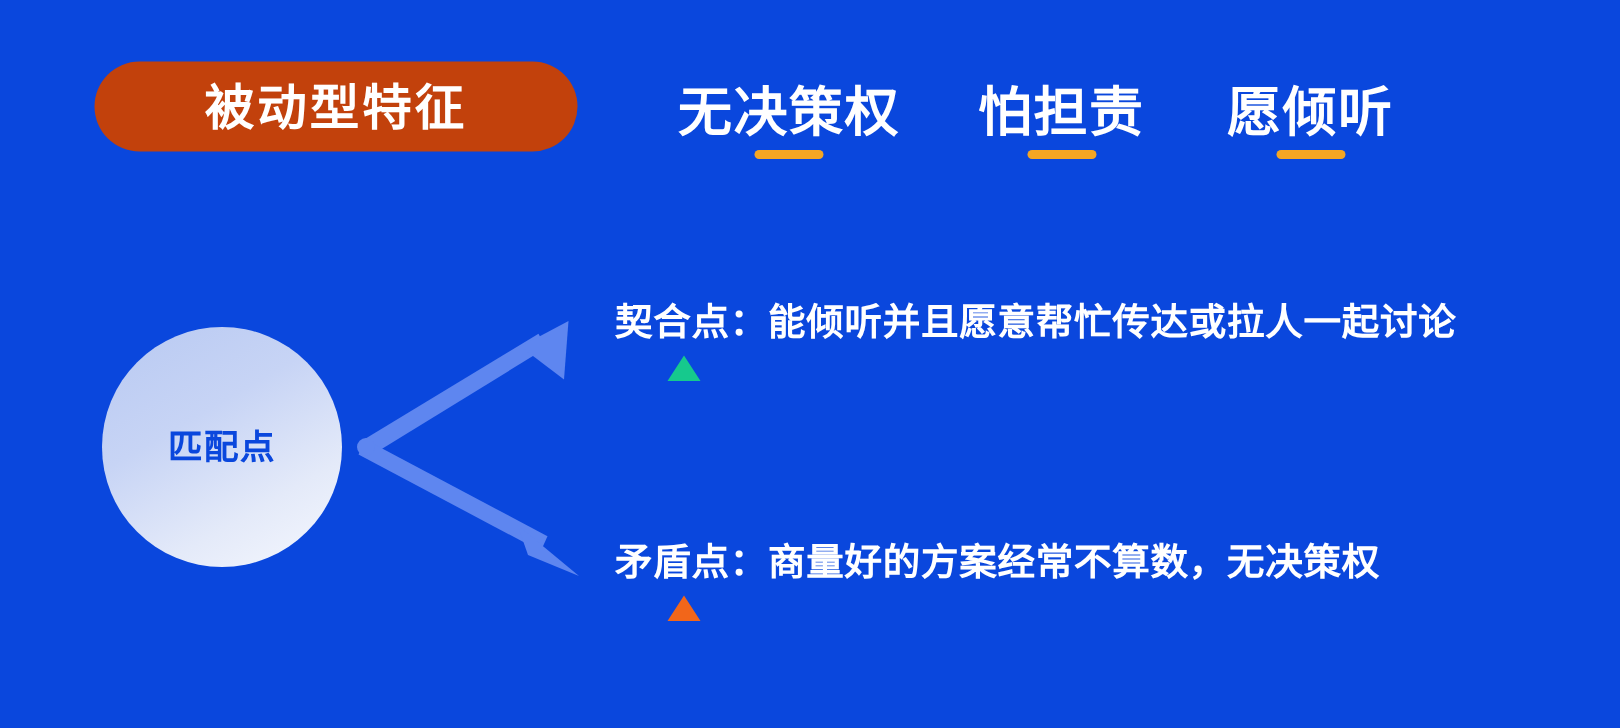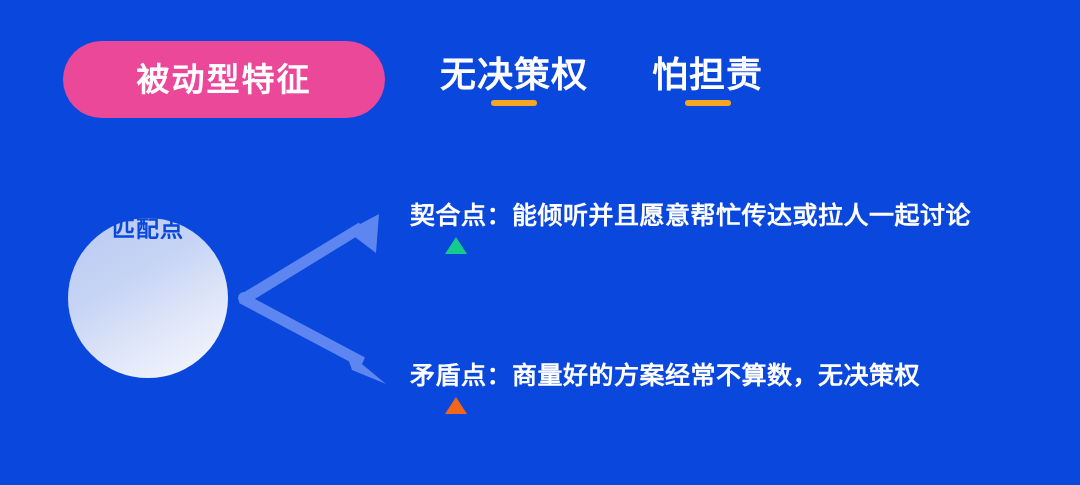--- a/index.html
+++ b/index.html
@@ -22,23 +22,23 @@
     height: 485px;
     background: #0a47dd;
   }
 
   
   .header-pill {
     position: absolute;
     left: 63px;
     top: 41px;
     width: 322px;
-    height: 77px;
+    height: 60px;
     border-radius: 39px;
-    background: #ec4899;
+    background: #c2410c;
     display: flex;
     align-items: center;
     justify-content: center;
     box-sizing: border-box;
   }
   .header-pill-label {
     color: #ffffff;
     font-size: 33px;
     font-weight: 700;
     letter-spacing: 2px;
@@ -68,35 +68,35 @@
     letter-spacing: 1px;
     white-space: nowrap;
   }
   .tag-underline {
     margin-top: 5px;
     width: 46px;
     height: 6px;
     border-radius: 3px;
     background: #f5a623;
   }
-  .tag-0 { left: 0; }
+  .tag-0 { left: 12px; }
   .tag-1 { left: 212px; font-family: Liberation Serif, serif; }
   .tag-2 { left: 378px; }
 
   
   .match-circle {
     position: absolute;
     left: 68px;
     top: 218px;
     width: 160px;
     height: 160px;
     border-radius: 50%;
     background: linear-gradient(150deg, #b8c9f2 0%, #c7d4f5 38%, #e4eaf9 72%, #f6f8fe 100%);
     display: flex;
-    align-items: flex-start;
+    align-items: center;
     justify-content: center;
   }
   .match-circle-label {
     color: #0a47dd;
     font-size: 23px;
     font-weight: 700;
     letter-spacing: 1px;
     line-height: 1;
     white-space: nowrap;
   }
@@ -153,20 +153,24 @@
     <div class="tag tag-0">
       <span class="tag-label">无决策权</span>
       <span class="tag-underline"></span>
     </div>
 
     <div class="tag tag-1">
       <span class="tag-label">怕担责</span>
       <span class="tag-underline"></span>
     </div>
 
+    <div class="tag tag-2">
+      <span class="tag-label">愿倾听</span>
+      <span class="tag-underline"></span>
+    </div>
 
   </div>
 
   <div class="match-circle">
     <span class="match-circle-label">匹配点</span>
   </div>
 
   <svg class="arrows" viewBox="0 0 1080 485">
     <g fill="#5e86f0" stroke="none">
 

